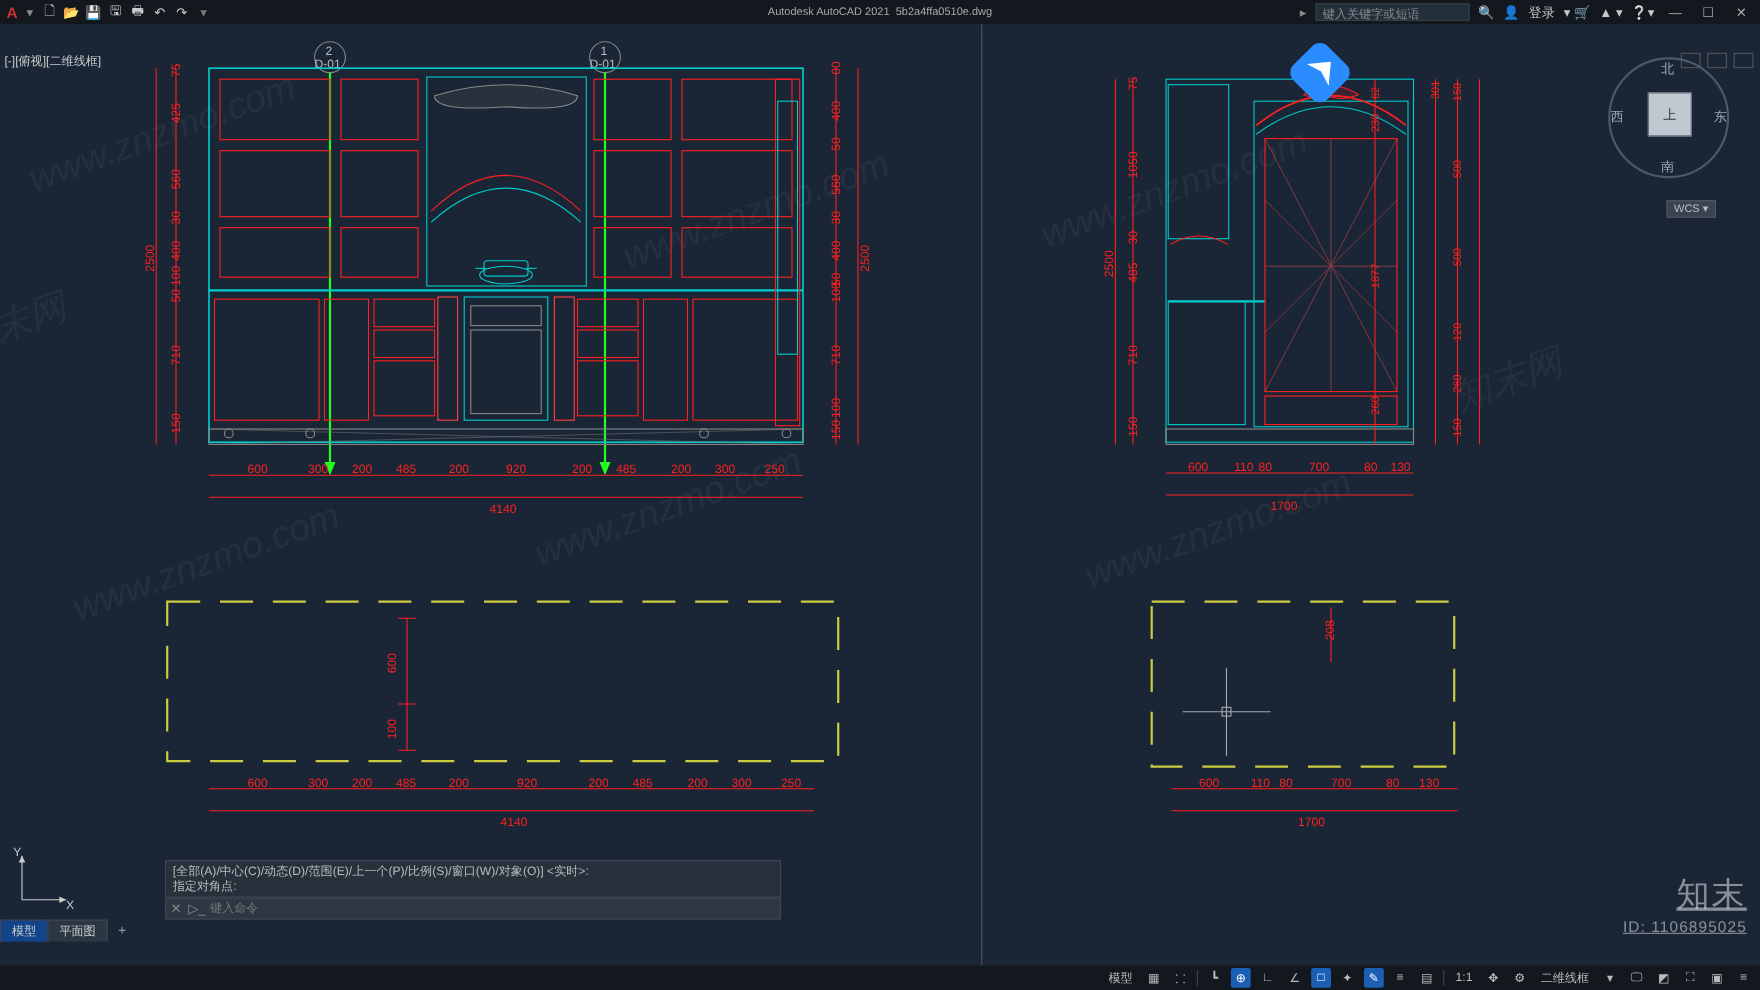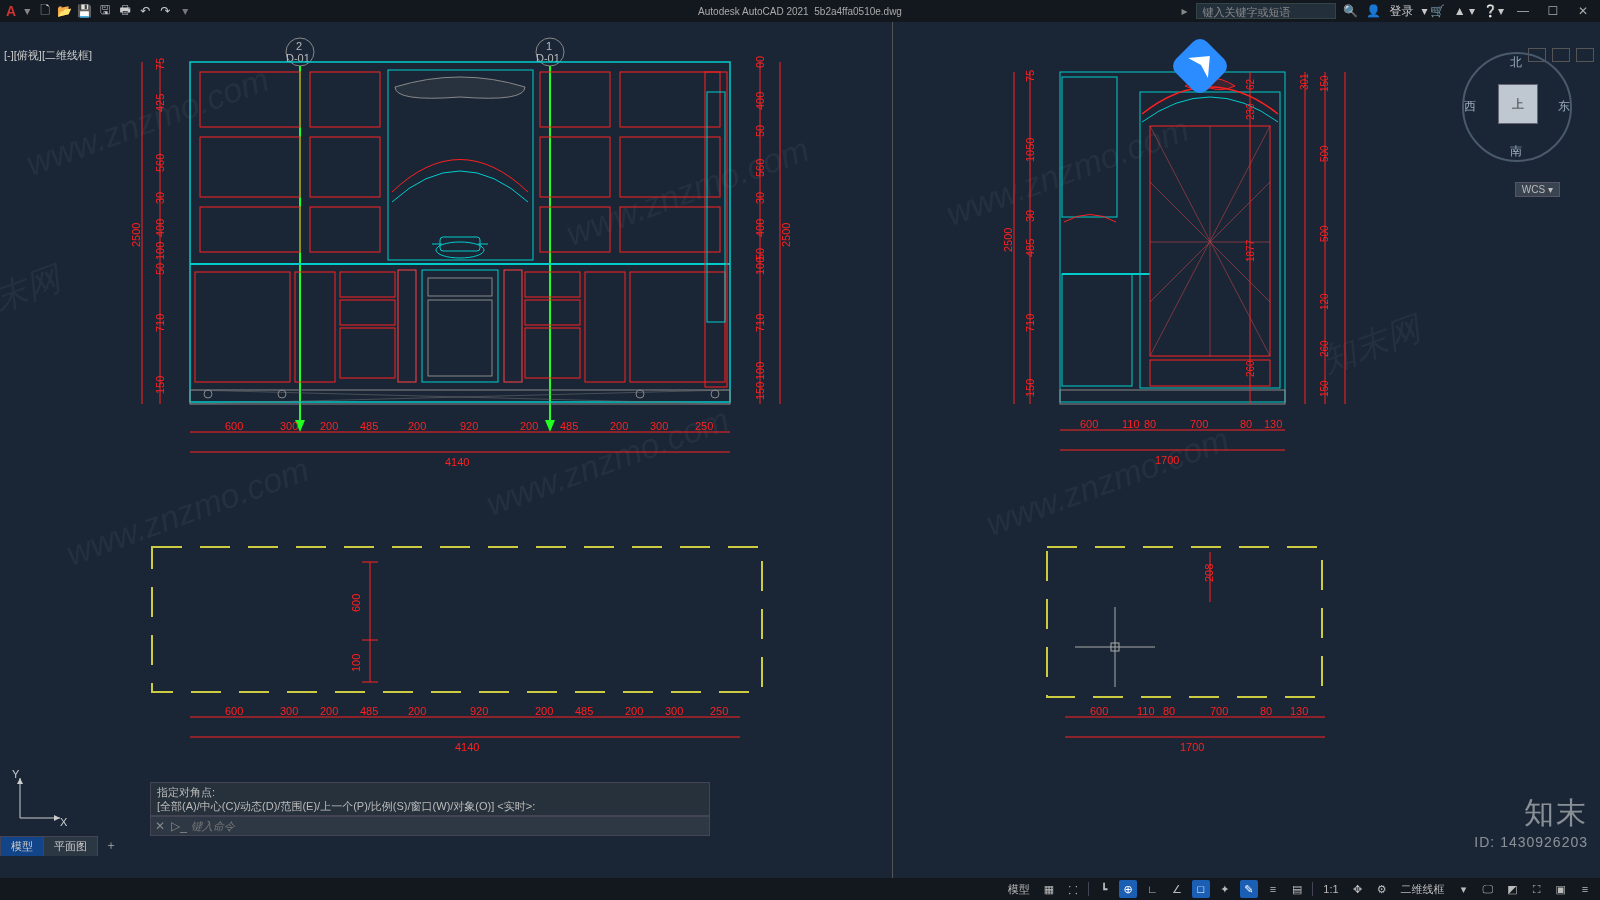--- a/index.html
+++ b/index.html
@@ -41,36 +41,36 @@
   #viewcube{position:absolute;top:30px;right:28px;width:110px;height:110px;z-index:6;}
   #viewcube .ring{position:absolute;inset:0;border:2px solid #4a5a6a;border-radius:50%;}
   #viewcube .face{position:absolute;top:32px;left:36px;width:40px;height:40px;background:#bfc8d0;border:1px solid #667;display:flex;align-items:center;justify-content:center;color:#333;font-size:12px;}
   #viewcube .lbl{position:absolute;color:#9ab;font-size:12px;}
   #wcsbadge{position:absolute;top:150px;right:40px;background:#3a4450;border:1px solid #556;padding:1px 6px;font-size:10px;color:#bbb;z-index:6;margin-top:10px;}
   
   #cmdwrap{position:absolute;left:150px;bottom:42px;width:560px;z-index:8;}
   #cmdwrap .hist{background:rgba(40,50,60,.92);border:1px solid #445;padding:2px 6px;font-size:11px;color:#bbb;line-height:14px;}
   #cmdwrap .prompt{background:#2d3844;border:1px solid #445;display:flex;align-items:center;height:20px;padding:0 4px;}
   #cmdwrap .prompt .caret{color:#888;margin-right:4px;}
-  #cmdwrap .prompt input{background:transparent;border:none;color:#aaa;font-size:11px;width:100%;font-style:italic;}
+  #cmdwrap .prompt input{background:transparent;border:none;color:#aaa;font-size:11px;width:100%;}
   
   #ucs{position:absolute;left:10px;bottom:50px;z-index:7;}
   
   #tabs{position:absolute;left:0;bottom:22px;height:20px;display:flex;align-items:flex-end;gap:0;z-index:7;}
   #tabs .tab{background:#2c3744;border:1px solid #445;border-bottom:none;padding:2px 10px;font-size:11px;color:#ccc;margin-right:-1px;}
   #tabs .tab.active{background:#148;}
   #tabs .plus{padding:2px 8px;color:#aaa;}
   
   #status{position:absolute;left:0;right:0;bottom:0;height:22px;background:var(--bg-dark);display:flex;align-items:center;padding:0 6px;gap:6px;}
   #status .sp{flex:1;}
   #status .btn{height:18px;min-width:18px;padding:0 4px;display:flex;align-items:center;justify-content:center;color:#bbb;font-size:11px;border-radius:2px;}
   #status .btn.on{background:#1a5fb4;color:#fff;}
   #status .sep{width:1px;height:14px;background:#445;}
   
-  #cornerwm{position:absolute;right:12px;bottom:28px;text-align:right;color:rgba(230,230,230,.55);z-index:9;pointer-events:none;}
+  #cornerwm{position:absolute;right:12px;bottom:28px;text-align:right;color:rgba(230,230,230,.55);z-index:9;pointer-events:none;text-decoration:underline;}
   #cornerwm .big{font-size:30px;font-weight:300;letter-spacing:2px;}
   #cornerwm .small{font-size:14px;letter-spacing:1px;}
   
   #bird{position:absolute;top:22px;left:1178px;width:44px;height:44px;background:#2a8cff;border-radius:10px;transform:rotate(45deg);z-index:6;}
   #bird::after{content:"";position:absolute;inset:8px;background:#fff;clip-path:polygon(50% 0,100% 60%,50% 45%,0 60%);}
   svg text{font-family:Arial;user-select:none;}
 </style>
 </head>
 <body>
 
@@ -417,39 +417,39 @@
     <line x1="10" y1="50" x2="50" y2="50" stroke="#ccc"></line>
       <polygon points="50,50 44,47 44,53" fill="#ccc"></polygon>
     <line x1="10" y1="50" x2="10" y2="10" stroke="#ccc"></line>
       <polygon points="10,10 7,16 13,16" fill="#ccc"></polygon>
     <text x="50" y="58" fill="#ccc" font-size="11">X</text>
     <text x="2" y="10" fill="#ccc" font-size="11">Y</text>
   </svg>
 
   <div id="cmdwrap">
     <div class="hist">
+      <div>[全部(A)/中心(C)/动态(D)/范围(E)/上一个(P)/比例(S)/窗口(W)/对象(O)] &lt;实时&gt;:</div>
       <div>指定对角点:</div>
-      <div>[全部(A)/中心(C)/动态(D)/范围(E)/上一个(P)/比例(S)/窗口(W)/对象(O)] &lt;实时&gt;:</div>
     </div>
     <div class="prompt">
       <span style="color:#888;margin-right:6px;">✕</span>
       <span class="caret">▷_</span>
       <input placeholder="键入命令" style="">
     </div>
   </div>
 
   <div id="tabs">
     <div class="tab active">模型</div>
     <div class="tab">平面图</div>
     <div class="plus">＋</div>
   </div>
 
   <div id="cornerwm">
     <div class="big">知末</div>
-    <div class="small">ID: 1430926203</div>
+    <div class="small">ID: 1106895025</div>
   </div>
 </div>
 
 <div id="status">
   <span class="sp"></span>
   <span class="btn">模型</span>
   <span class="btn">▦</span>
   <span class="btn">⸬</span>
   <span class="sep"></span>
   <span class="btn">┗</span>

